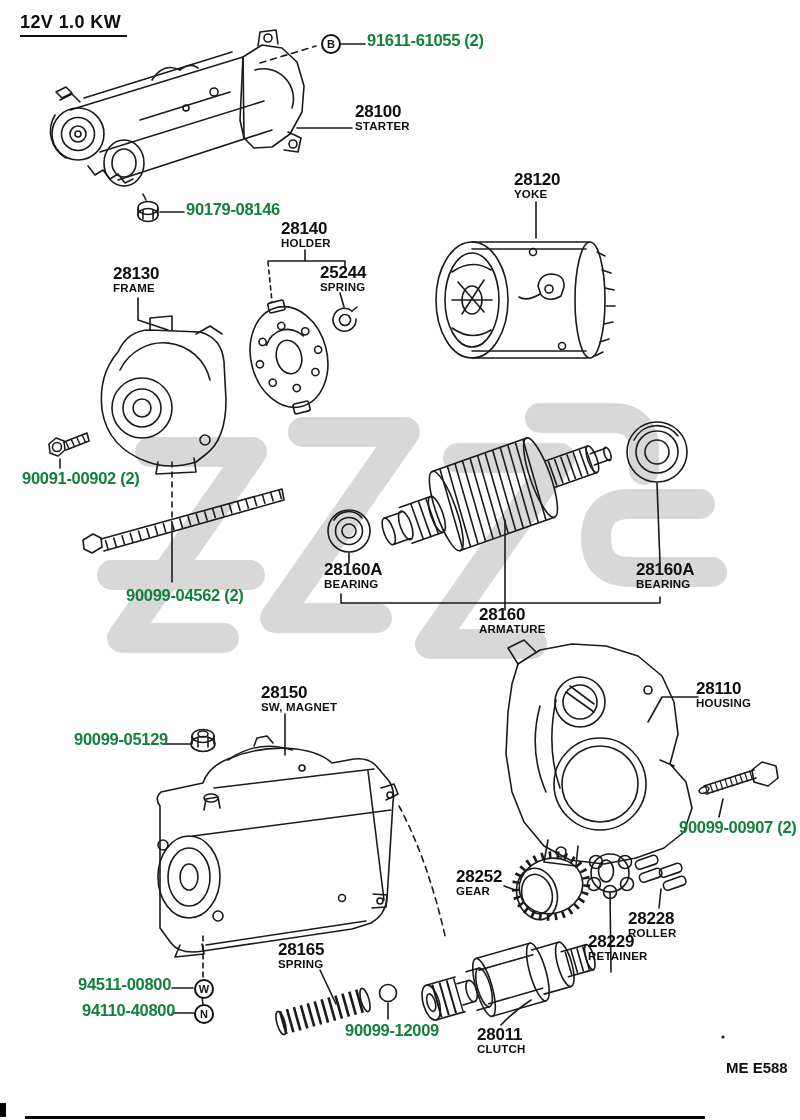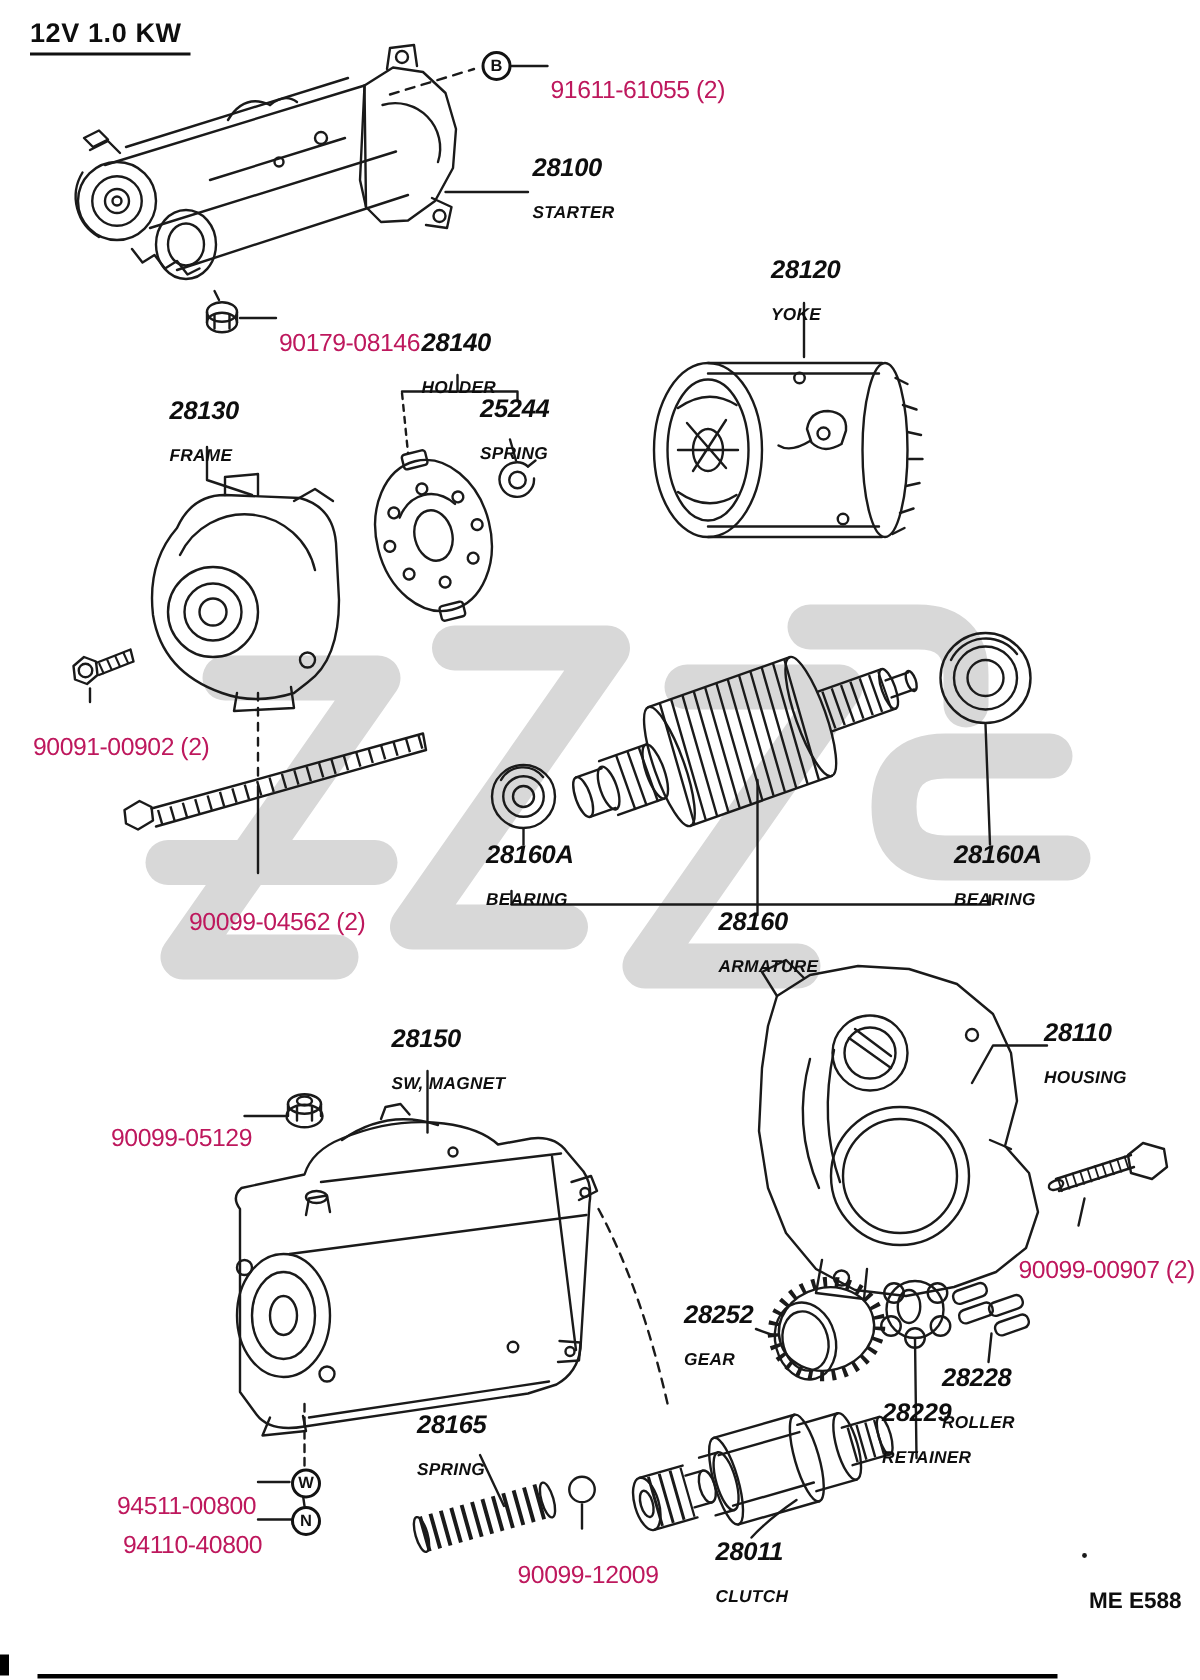--- a/index.html
+++ b/index.html
@@ -1,22 +1,22 @@
 <!DOCTYPE html>
 <html><head>
 <meta charset="utf-8">
 <style>
   html,body{margin:0;padding:0;background:#ffffff;}
   .canvas{position:relative;width:800px;height:1120px;background:#fff;
           font-family:"Liberation Sans",sans-serif;overflow:hidden;}
   .art{position:absolute;left:0;top:0;}
-  .co{position:absolute;color:#0e0e0e;font-weight:700;line-height:1.04;letter-spacing:-0.2px;white-space:nowrap;font-style:italic;}
+  .co{position:absolute;color:#0e0e0e;font-weight:700;line-height:1.04;letter-spacing:-0.2px;white-space:nowrap;}
   .co .num{display:block;font-size:17px;}
-  .co .nm{display:block;font-size:11.5px;letter-spacing:0.2px;margin-top:16px;}
-  .pn{position:absolute;color:#be185d;font-weight:400;font-size:16.5px;letter-spacing:-0.3px;white-space:nowrap;margin-top:20px;}
+  .co .nm{display:block;font-size:11.5px;letter-spacing:0.2px;margin-top:0px;}
+  .pn{position:absolute;color:#15803d;font-weight:700;font-size:16.5px;letter-spacing:-0.3px;white-space:nowrap;}
   .sym{position:absolute;width:16px;height:16px;border:2px solid #121212;border-radius:50%;
        color:#121212;font-weight:700;font-size:11px;display:flex;align-items:center;justify-content:center;background:#fff;}
   .spec{position:absolute;left:20px;top:12px;font-size:18px;font-weight:700;color:#0e0e0e;
         border-bottom:2.5px solid #111;padding:0 6px 2px 0;letter-spacing:0.4px;white-space:nowrap;text-align:right;}
   .pagecode{position:absolute;left:726px;top:1059px;font-size:15px;font-weight:700;color:#0e0e0e;white-space:nowrap;text-align:right;}
   .mark-sq{position:absolute;left:0;top:1103px;width:6px;height:14px;background:#000;}
   .mark-bar{position:absolute;left:25px;top:1116px;width:680px;height:3px;background:#000;}
 </style>
 </head>
 <body>

